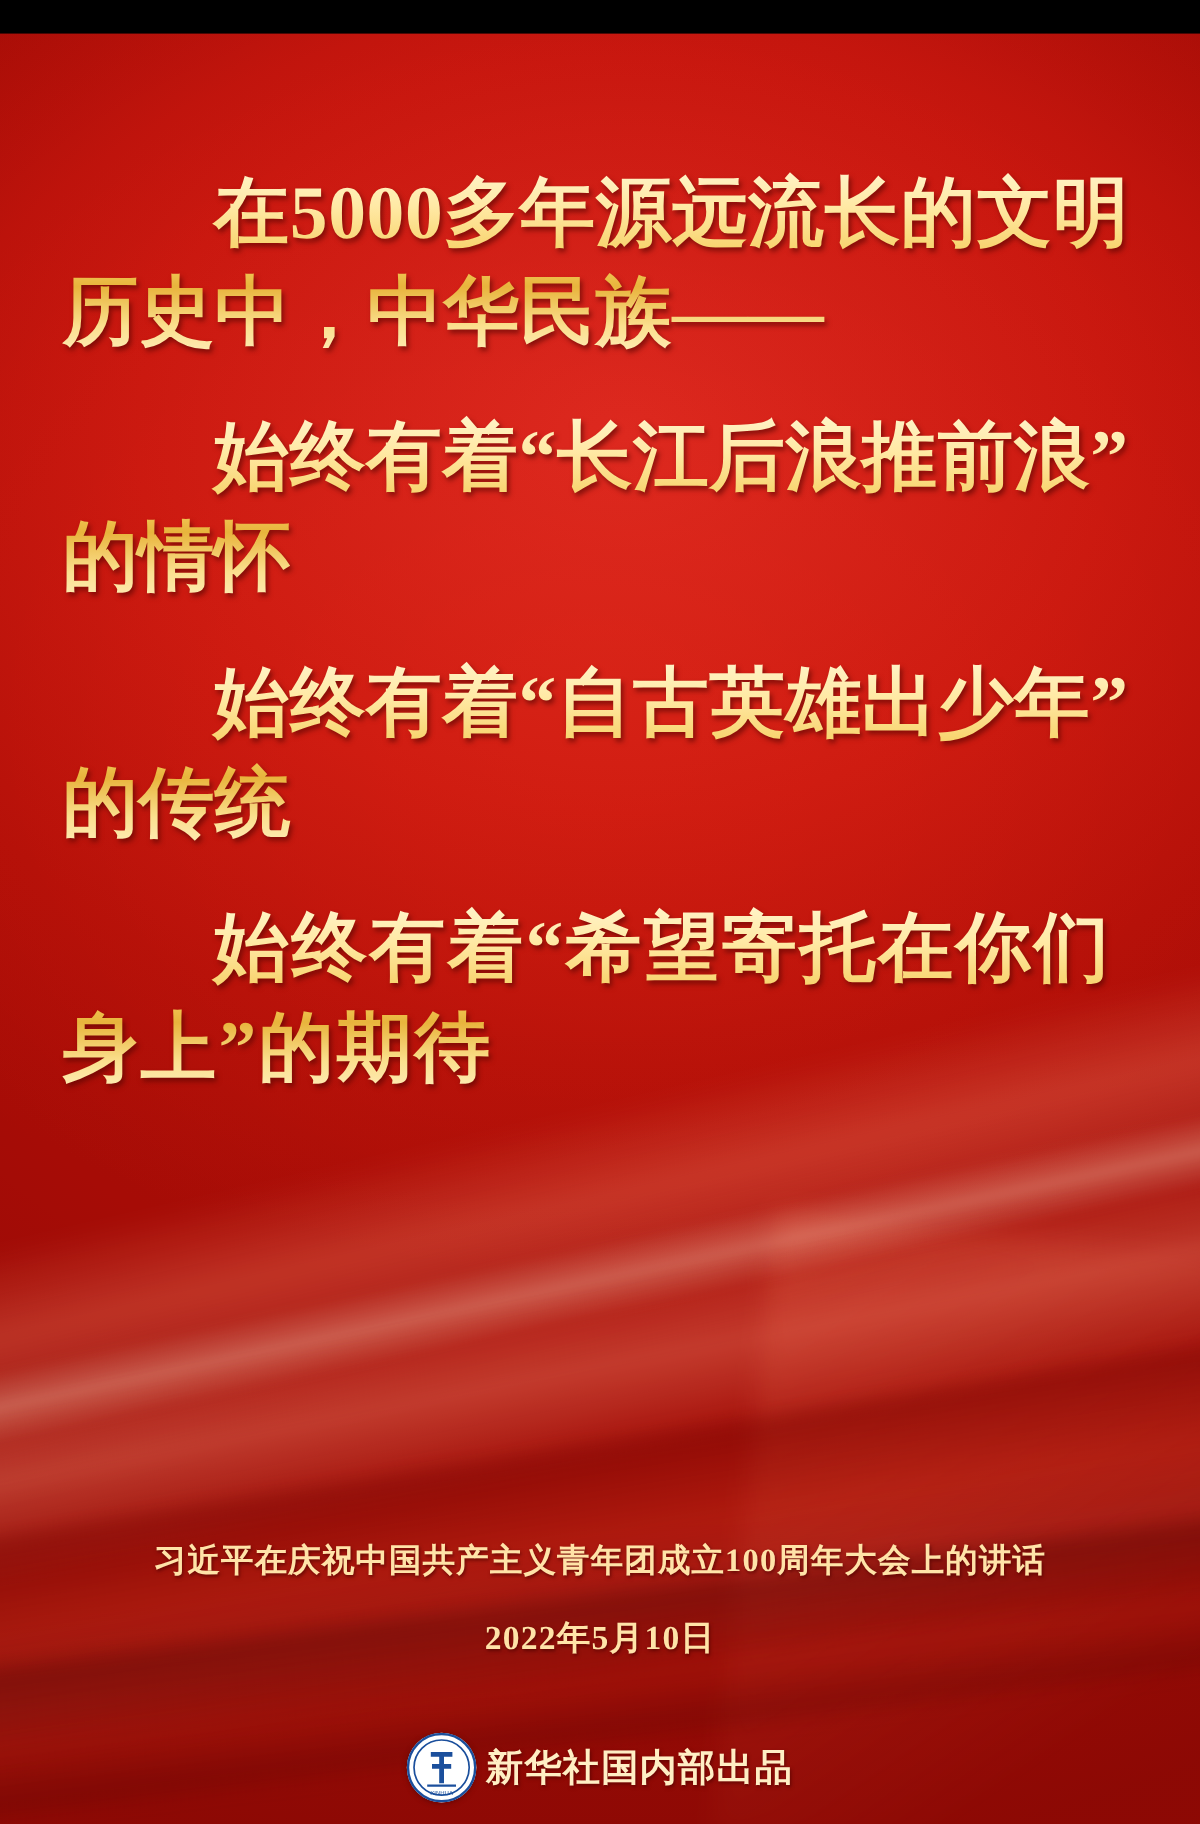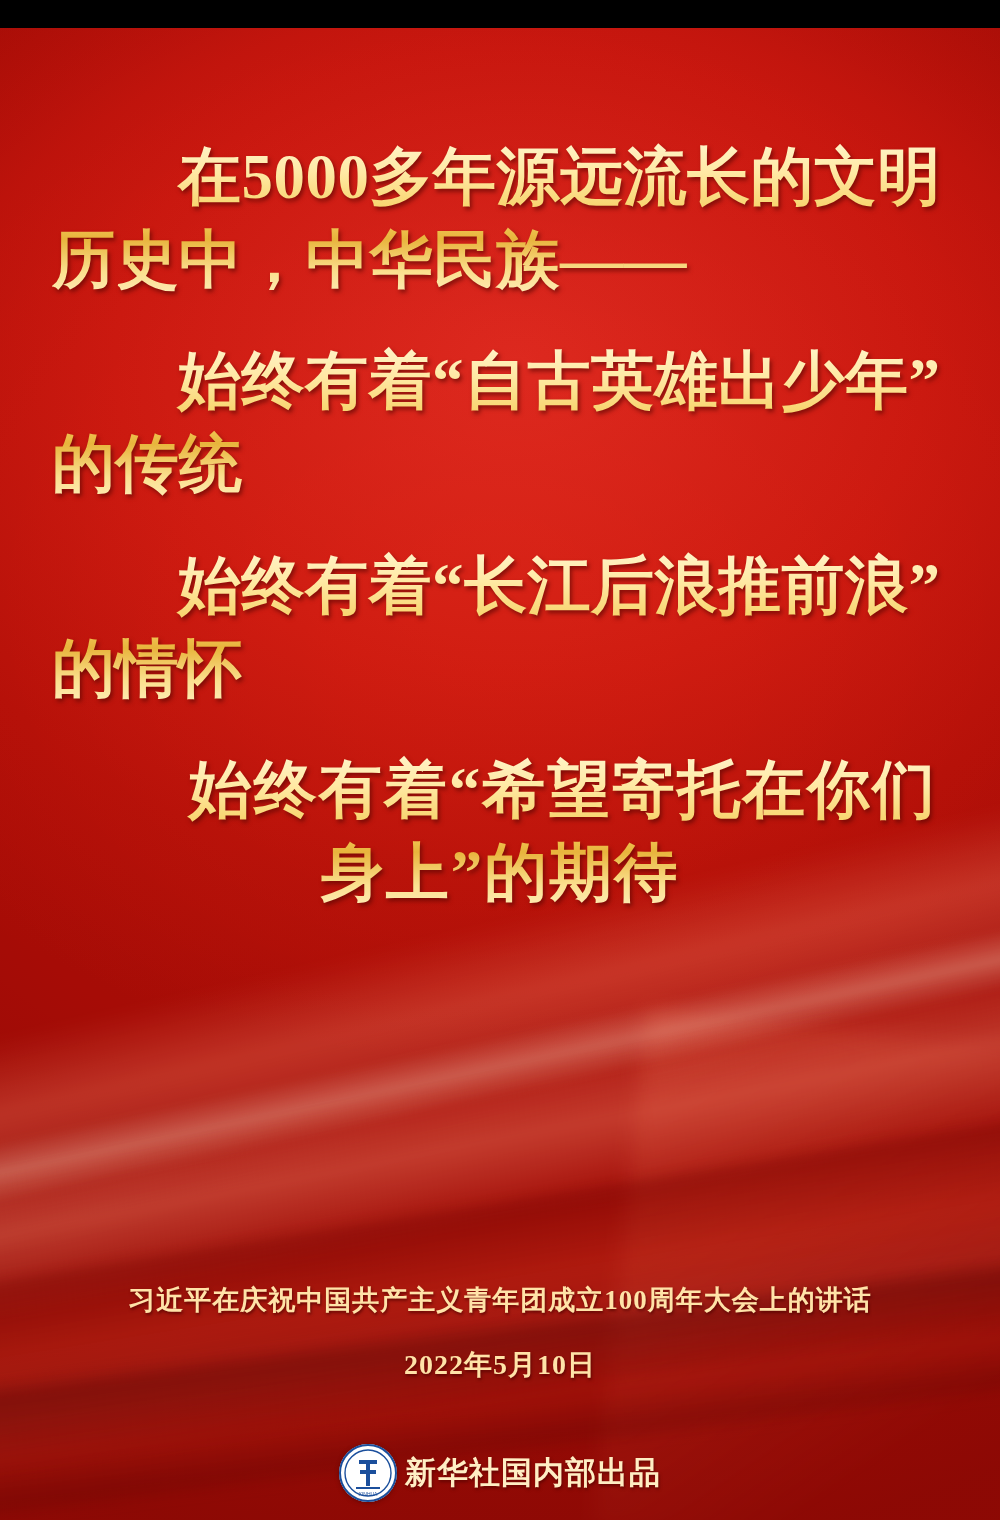--- a/index.html
+++ b/index.html
@@ -85,21 +85,21 @@
     font-family: "Liberation Serif", "DejaVu Serif", serif;
     background: linear-gradient(180deg, #fff5cf 0%, #ffe9a4 22%, #f6cf62 48%, #e8b43c 62%, #fbe08f 82%, #ffeec0 100%);
     -webkit-background-clip: text;
     background-clip: text;
     color: transparent;
     -webkit-text-fill-color: transparent;
     filter: drop-shadow(2px 3px 2px rgba(90,4,2,0.65));
   }
   .para.p4 { letter-spacing: 4px; }
   .para.p5 { letter-spacing: 2px; }
-  .para.last { margin-bottom: 0; text-align: center; }
+  .para.last { margin-bottom: 0; }
 
   
   #footer {
     position: absolute;
     left: 0; right: 0;
     bottom: 0;
     text-align: center;
   }
   .credit-line {
     font-size: 27px;
@@ -146,22 +146,22 @@
   <div class="vignette"></div>
   <div class="ribbon r6"></div>
   <div class="ribbon r1"></div>
   <div class="ribbon r4"></div>
   <div class="ribbon r2"></div>
   <div class="ribbon r3"></div>
   <div class="ribbon r5"></div>
 
   <div id="quote">
     <p class="para p1">在5000多年源远流长的文明历史中，中华民族——</p>
+    <p class="para p3">始终有着“长江后浪推前浪”的情怀</p>
     <p class="para p2">始终有着“自古英雄出少年”的传统</p>
-    <p class="para p3">始终有着“长江后浪推前浪”的情怀</p>
     <p class="para p5 last">始终有着“希望寄托在你们身上”的期待</p>
   </div>
 
   <div id="footer">
     <div class="credit-line credit-speech">习近平在庆祝中国共产主义青年团成立100周年大会上的讲话</div>
     <div class="credit-line credit-date">2022年5月10日</div>
     <div class="producer">
       <span class="logo">
         <svg width="58" height="58" viewBox="0 0 58 58" aria-hidden="true">
           <circle cx="29" cy="29" r="28" fill="#ffffff" stroke="#1b4f9c" stroke-width="2"></circle>

